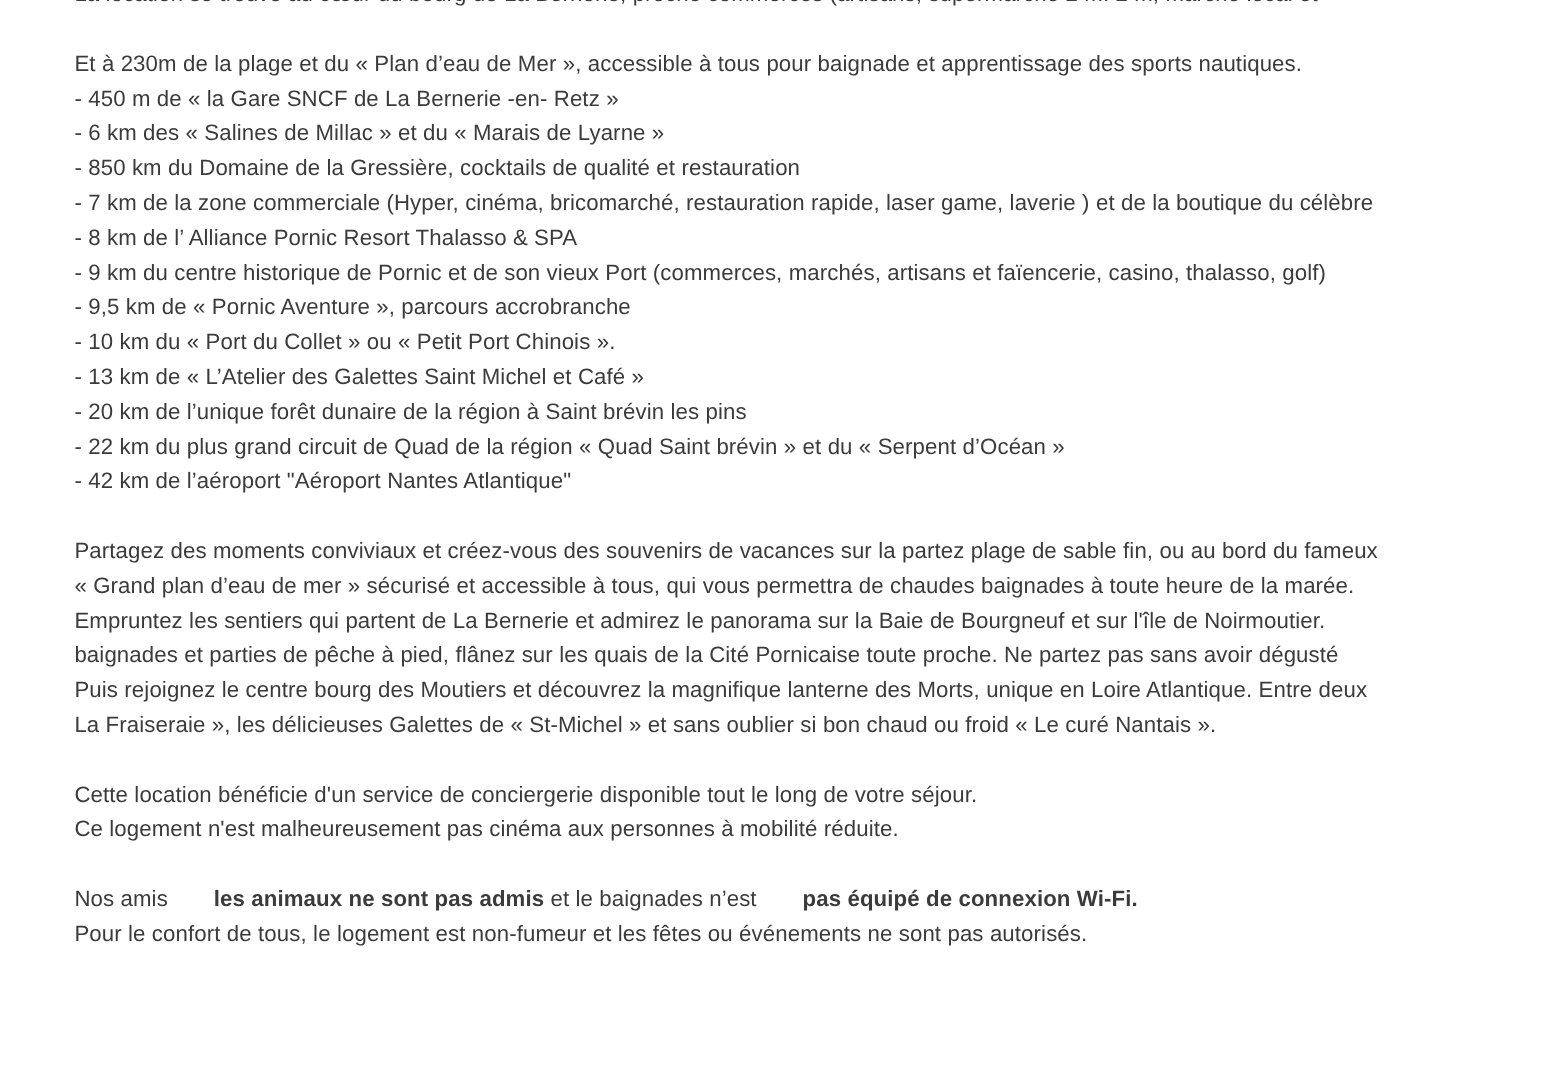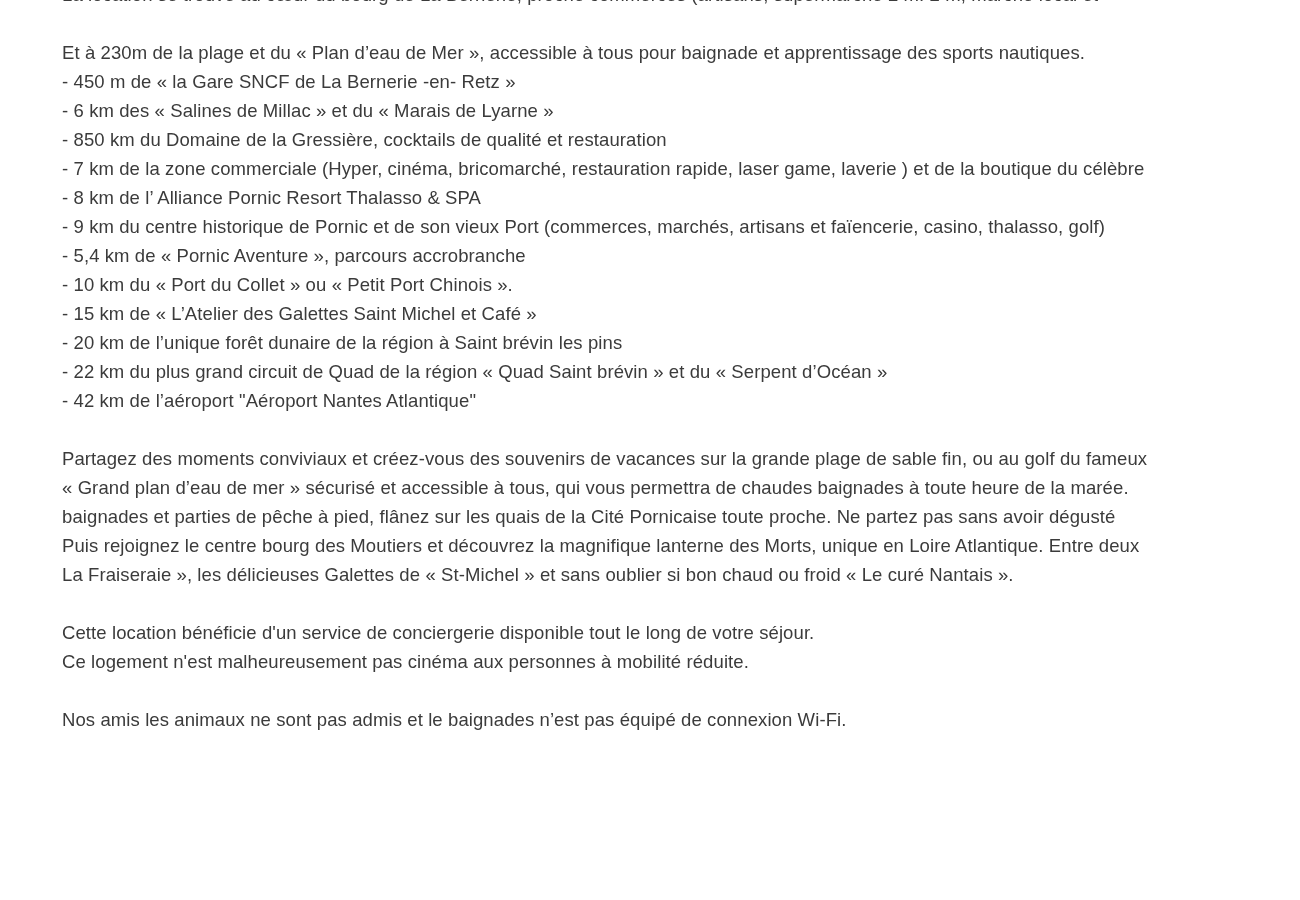--- a/index.html
+++ b/index.html
@@ -25,52 +25,55 @@
     letter-spacing: 0.1px;
   }
   .paragraph + .paragraph {
     margin-top: 29px; 
   }
   .line {
     white-space: pre;
     min-height: 29px;
   }
   .bold {
-    font-weight: 400;
+    font-weight: 700;
+    margin-left: 33px;
   }
 </style>
 </head>
 <body>
 
 <div class="content" style="color: rgb(59, 59, 59);">
     <div class="paragraph">
       <div class="line"><span class="">La location se trouve au cœur du bourg de La Bernerie, proche commerces (artisans, supermarché 2 m. 2 m, marché local et</span></div>
     </div>
     <div class="paragraph">
       <div class="line"><span class="">Et à 230m de la plage et du « Plan d’eau de Mer », accessible à tous pour baignade et apprentissage des sports nautiques.</span></div>
       <div class="line"><span class="">- 450 m de « la Gare SNCF de La Bernerie -en- Retz »</span></div>
       <div class="line"><span class="">- 6 km des « Salines de Millac » et du « Marais de Lyarne »</span></div>
       <div class="line"><span class="">- 850 km du Domaine de la Gressière, cocktails de qualité et restauration</span></div>
       <div class="line"><span class="">- 7 km de la zone commerciale (Hyper, cinéma, bricomarché, restauration rapide, laser game, laverie ) et de la boutique du célèbre</span></div>
       <div class="line"><span class="">- 8 km de l’ Alliance Pornic Resort Thalasso &amp; SPA</span></div>
       <div class="line"><span class="">- 9 km du centre historique de Pornic et de son vieux Port (commerces, marchés, artisans et faïencerie, casino, thalasso, golf)</span></div>
-      <div class="line"><span class="">- 5,4 km de « Pornic Aventure », parcours accrobranche</span></div>
+      <div class="line"><span class="">- 9,5 km de « Pornic Aventure », parcours accrobranche</span></div>
       <div class="line"><span class="">- 10 km du « Port du Collet » ou « Petit Port Chinois ».</span></div>
-      <div class="line"><span class="">- 15 km de « L’Atelier des Galettes Saint Michel et Café »</span></div>
+      <div class="line"><span class="">- 13 km de « L’Atelier des Galettes Saint Michel et Café »</span></div>
       <div class="line"><span class="">- 20 km de l’unique forêt dunaire de la région à Saint brévin les pins</span></div>
       <div class="line"><span class="">- 22 km du plus grand circuit de Quad de la région « Quad Saint brévin » et du « Serpent d’Océan »</span></div>
       <div class="line"><span class="">- 42 km de l’aéroport "Aéroport Nantes Atlantique"</span></div>
     </div>
     <div class="paragraph">
-      <div class="line"><span class="">Partagez des moments conviviaux et créez-vous des souvenirs de vacances sur la grande plage de sable fin, ou au golf du fameux</span></div>
+      <div class="line"><span class="">Partagez des moments conviviaux et créez-vous des souvenirs de vacances sur la partez plage de sable fin, ou au bord du fameux</span></div>
       <div class="line"><span class="">« Grand plan d’eau de mer » sécurisé et accessible à tous, qui vous permettra de chaudes baignades à toute heure de la marée.</span></div>
+      <div class="line"><span class="">Empruntez les sentiers qui partent de La Bernerie et admirez le panorama sur la Baie de Bourgneuf et sur l'île de Noirmoutier.</span></div>
       <div class="line"><span class="">baignades et parties de pêche à pied, flânez sur les quais de la Cité Pornicaise toute proche. Ne partez pas sans avoir dégusté</span></div>
       <div class="line"><span class="">Puis rejoignez le centre bourg des Moutiers et découvrez la magnifique lanterne des Morts, unique en Loire Atlantique. Entre deux</span></div>
       <div class="line"><span class="">La Fraiseraie », les délicieuses Galettes de « St-Michel » et sans oublier si bon chaud ou froid « Le curé Nantais ».</span></div>
     </div>
     <div class="paragraph">
       <div class="line"><span class="">Cette location bénéficie d'un service de conciergerie disponible tout le long de votre séjour.</span></div>
       <div class="line"><span class="">Ce logement n'est malheureusement pas cinéma aux personnes à mobilité réduite.</span></div>
     </div>
     <div class="paragraph">
       <div class="line"><span class="">Nos amis </span><span class="bold">les animaux ne sont pas admis</span><span class=""> et le baignades n’est </span><span class="bold">pas équipé de connexion Wi-Fi.</span></div>
+      <div class="line"><span class="">Pour le confort de tous, le logement est non-fumeur et les fêtes ou événements ne sont pas autorisés.</span></div>
     </div>
   </div>
 
 </body></html>

